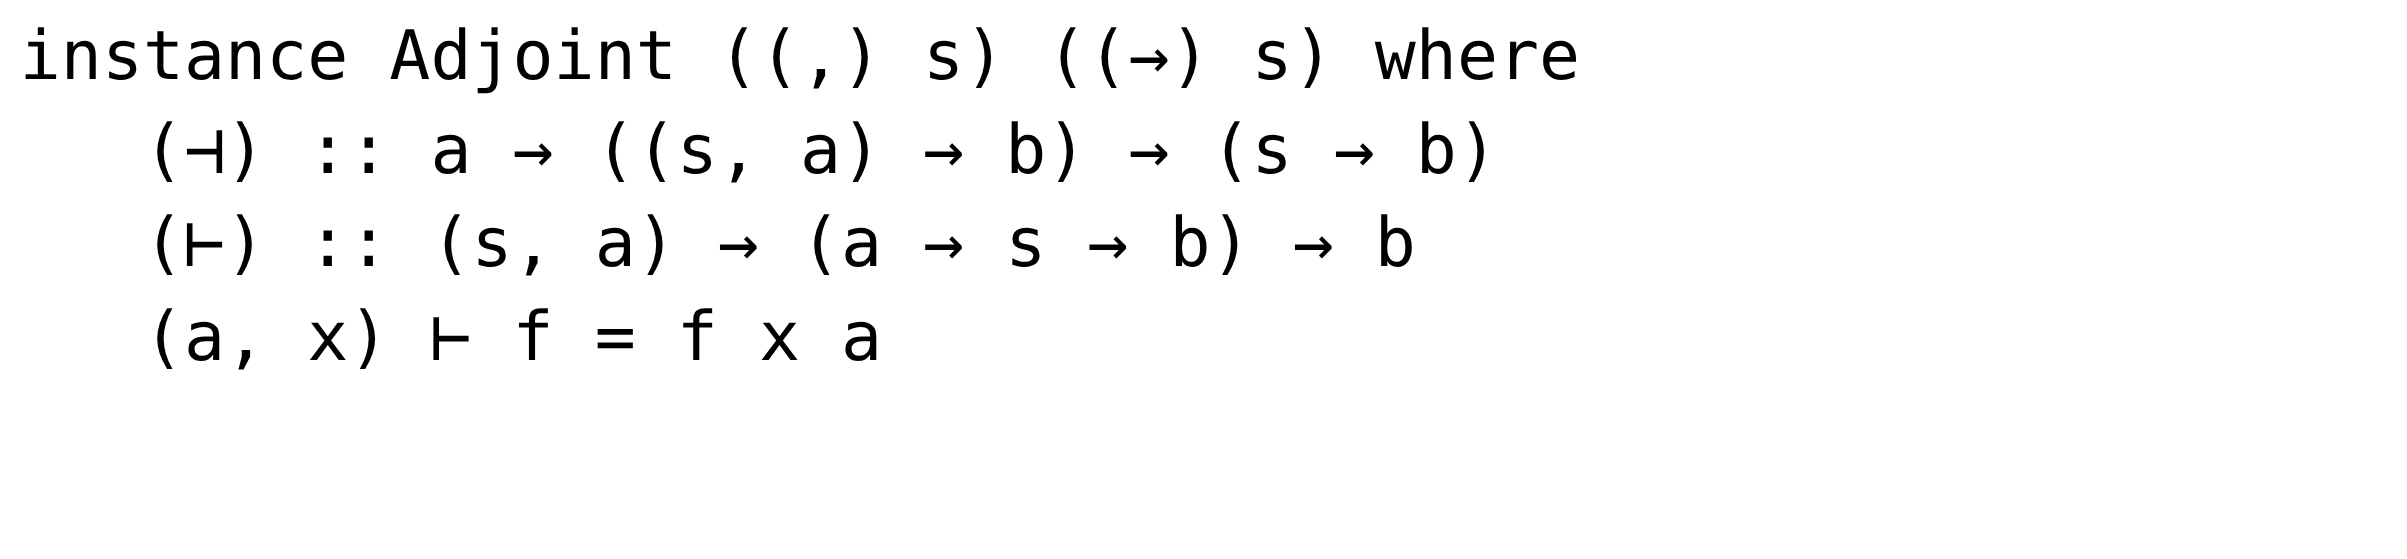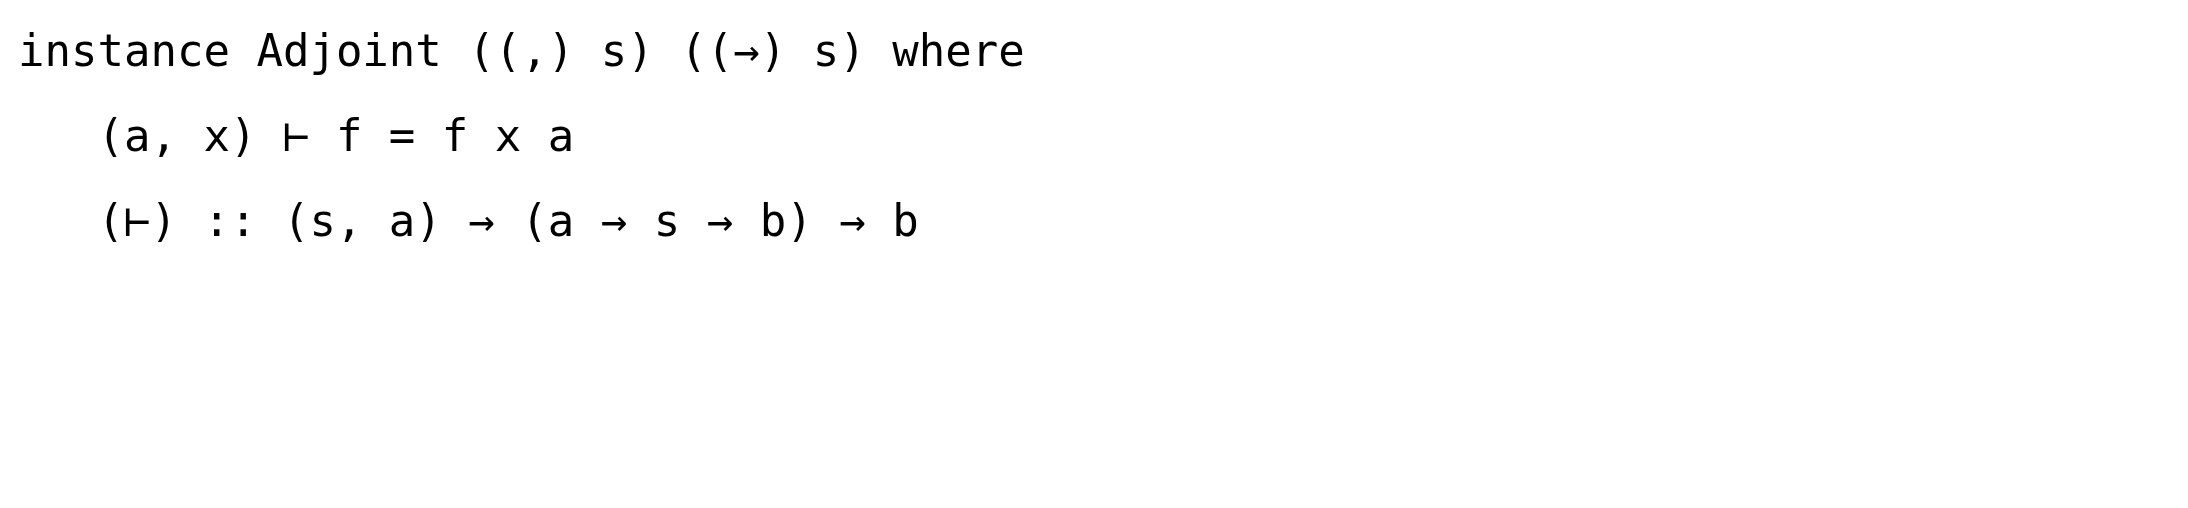--- a/index.html
+++ b/index.html
@@ -17,29 +17,30 @@
   #code-block {
     box-sizing: border-box;
     width: 2188px;
     height: 508px;
     background: #ffffff;
     padding: 8px 0 0 18px;
     color: #000000;
   }
   .code-line {
     font-family: "DejaVu Sans Mono", "Liberation Mono", monospace;
-    font-size: 44px;
+    font-size: 62px;
     line-height: 85px;
     white-space: pre;
     color: #000000;
     letter-spacing: 0px;
     font-weight: 400;
     height: 85px;
   }
 </style>
 </head>
 <body>
 
 <div id="code-block">
   <div class="code-line">instance Adjoint ((,) s) ((→) s) where</div>
+  <div class="code-line">   (⊣) :: a → ((s, a) → b) → (s → b)</div>
+  <div class="code-line">   (⊢) :: (s, a) → (a → s → b) → b</div>
   <div class="code-line">   (a, x) ⊢ f = f x a</div>
-  <div class="code-line">   (⊢) :: (s, a) → (a → s → b) → b</div>
 </div>
 
 </body></html>

